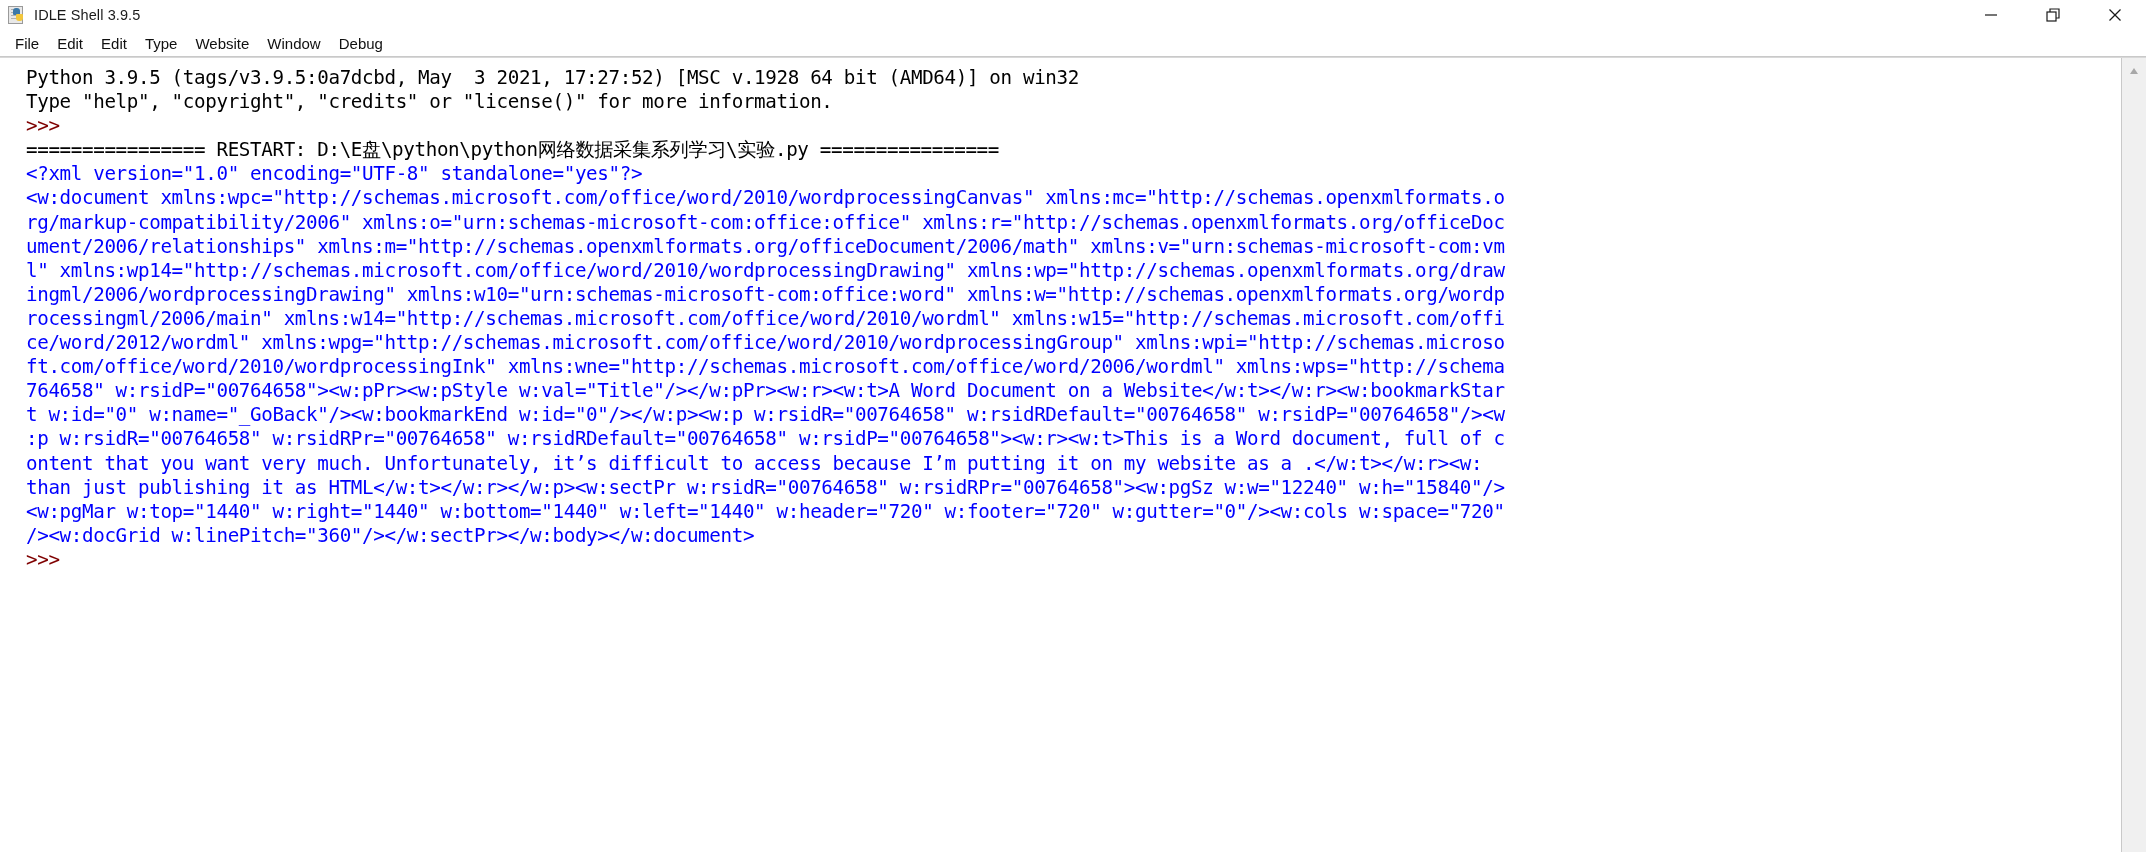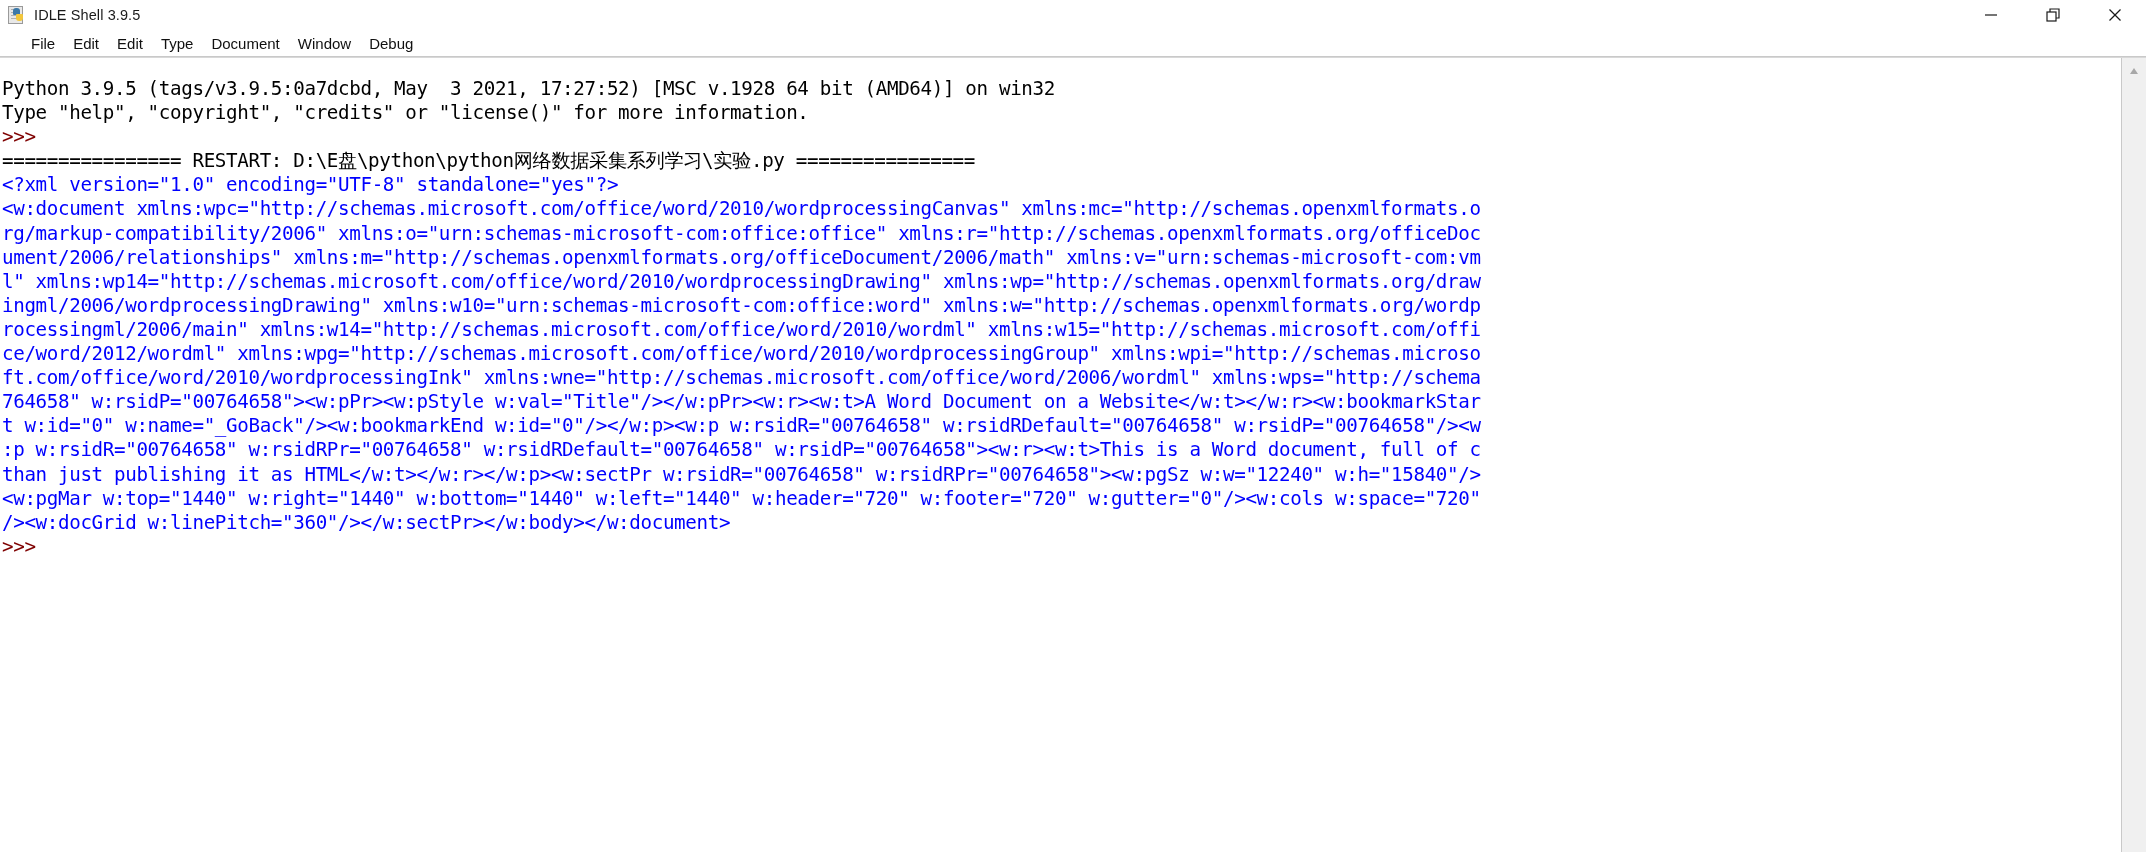--- a/index.html
+++ b/index.html
@@ -96,21 +96,21 @@
   }
   .win-btn svg { display: block; }
 
   
   .menubar {
     height: 26px;
     min-height: 26px;
     background: #ffffff;
     display: flex;
     align-items: center;
-    padding-left: 22px;
+    padding-left: 6px;
     border-bottom: 1px solid #c9c9c9;
   }
   .menu-item {
     font-family: "Liberation Sans", sans-serif;
     font-size: 15px;
     color: #101010;
     padding: 2px 9px;
     white-space: nowrap;
     cursor: default;
   }
@@ -120,22 +120,23 @@
     flex: 1;
     display: flex;
     position: relative;
     overflow: hidden;
     border-top: 1px solid #d8d8d8;
   }
   .shell-text {
     flex: 1;
     background: #ffffff;
     overflow: hidden;
-    padding: 19px 0 0 2px;
+    padding: 8px 0 0 2px;
     border-right: 1px solid #c9c9c9;
+    margin-left: 24px;
   }
   .line {
     font-family: "DejaVu Sans Mono", "Liberation Mono", monospace;
     font-size: 19.2px;
     line-height: 24.1px;
     white-space: pre;
     letter-spacing: -0.35px;
     height: 24.1px;
   }
   .c-black  { color: #000000; }
@@ -201,21 +202,21 @@
         </svg>
       </div>
     </div>
   </div>
 
   <div class="menubar">
     <div class="menu-item">File</div>
     <div class="menu-item">Edit</div>
     <div class="menu-item">Edit</div>
     <div class="menu-item">Type</div>
-    <div class="menu-item">Document</div>
+    <div class="menu-item">Website</div>
     <div class="menu-item">Window</div>
     <div class="menu-item">Debug</div>
   </div>
 
   <div class="shell-wrap">
     <div class="shell-text" id="shell-text">
         <div class="line c-black">Python 3.9.5 (tags/v3.9.5:0a7dcbd, May  3 2021, 17:27:52) [MSC v.1928 64 bit (AMD64)] on win32</div>
         <div class="line c-black">Type "help", "copyright", "credits" or "license()" for more information.</div>
         <div class="line c-prompt">&gt;&gt;&gt; </div>
         <div class="line c-black">================ RESTART: D:\E盘\python\python网络数据采集系列学习\实验.py ================</div>
@@ -224,20 +225,21 @@
         <div class="line c-blue">rg/markup-compatibility/2006" xmlns:o="urn:schemas-microsoft-com:office:office" xmlns:r="http://schemas.openxmlformats.org/officeDoc</div>
         <div class="line c-blue">ument/2006/relationships" xmlns:m="http://schemas.openxmlformats.org/officeDocument/2006/math" xmlns:v="urn:schemas-microsoft-com:vm</div>
         <div class="line c-blue">l" xmlns:wp14="http://schemas.microsoft.com/office/word/2010/wordprocessingDrawing" xmlns:wp="http://schemas.openxmlformats.org/draw</div>
         <div class="line c-blue">ingml/2006/wordprocessingDrawing" xmlns:w10="urn:schemas-microsoft-com:office:word" xmlns:w="http://schemas.openxmlformats.org/wordp</div>
         <div class="line c-blue">rocessingml/2006/main" xmlns:w14="http://schemas.microsoft.com/office/word/2010/wordml" xmlns:w15="http://schemas.microsoft.com/offi</div>
         <div class="line c-blue">ce/word/2012/wordml" xmlns:wpg="http://schemas.microsoft.com/office/word/2010/wordprocessingGroup" xmlns:wpi="http://schemas.microso</div>
         <div class="line c-blue">ft.com/office/word/2010/wordprocessingInk" xmlns:wne="http://schemas.microsoft.com/office/word/2006/wordml" xmlns:wps="http://schema</div>
         <div class="line c-blue">764658" w:rsidP="00764658"&gt;&lt;w:pPr&gt;&lt;w:pStyle w:val="Title"/&gt;&lt;/w:pPr&gt;&lt;w:r&gt;&lt;w:t&gt;A Word Document on a Website&lt;/w:t&gt;&lt;/w:r&gt;&lt;w:bookmarkStar</div>
         <div class="line c-blue">t w:id="0" w:name="_GoBack"/&gt;&lt;w:bookmarkEnd w:id="0"/&gt;&lt;/w:p&gt;&lt;w:p w:rsidR="00764658" w:rsidRDefault="00764658" w:rsidP="00764658"/&gt;&lt;w</div>
         <div class="line c-blue">:p w:rsidR="00764658" w:rsidRPr="00764658" w:rsidRDefault="00764658" w:rsidP="00764658"&gt;&lt;w:r&gt;&lt;w:t&gt;This is a Word document, full of c</div>
+        <div class="line c-blue">ontent that you want very much. Unfortunately, it’s difficult to access because I’m putting it on my website as a .&lt;/w:t&gt;&lt;/w:r&gt;&lt;w:</div>
         <div class="line c-blue">than just publishing it as HTML&lt;/w:t&gt;&lt;/w:r&gt;&lt;/w:p&gt;&lt;w:sectPr w:rsidR="00764658" w:rsidRPr="00764658"&gt;&lt;w:pgSz w:w="12240" w:h="15840"/&gt;</div>
         <div class="line c-blue">&lt;w:pgMar w:top="1440" w:right="1440" w:bottom="1440" w:left="1440" w:header="720" w:footer="720" w:gutter="0"/&gt;&lt;w:cols w:space="720"</div>
         <div class="line c-blue">/&gt;&lt;w:docGrid w:linePitch="360"/&gt;&lt;/w:sectPr&gt;&lt;/w:body&gt;&lt;/w:document&gt;</div>
         <div class="line c-prompt">&gt;&gt;&gt; </div>
       </div>
     <div class="vscroll">
       <div class="scroll-arrow up">
         <svg width="10" height="8" viewBox="0 0 10 8">
             <polygon points="5,1 9,7 1,7" fill="#a8a8a8"></polygon>
           </svg>

